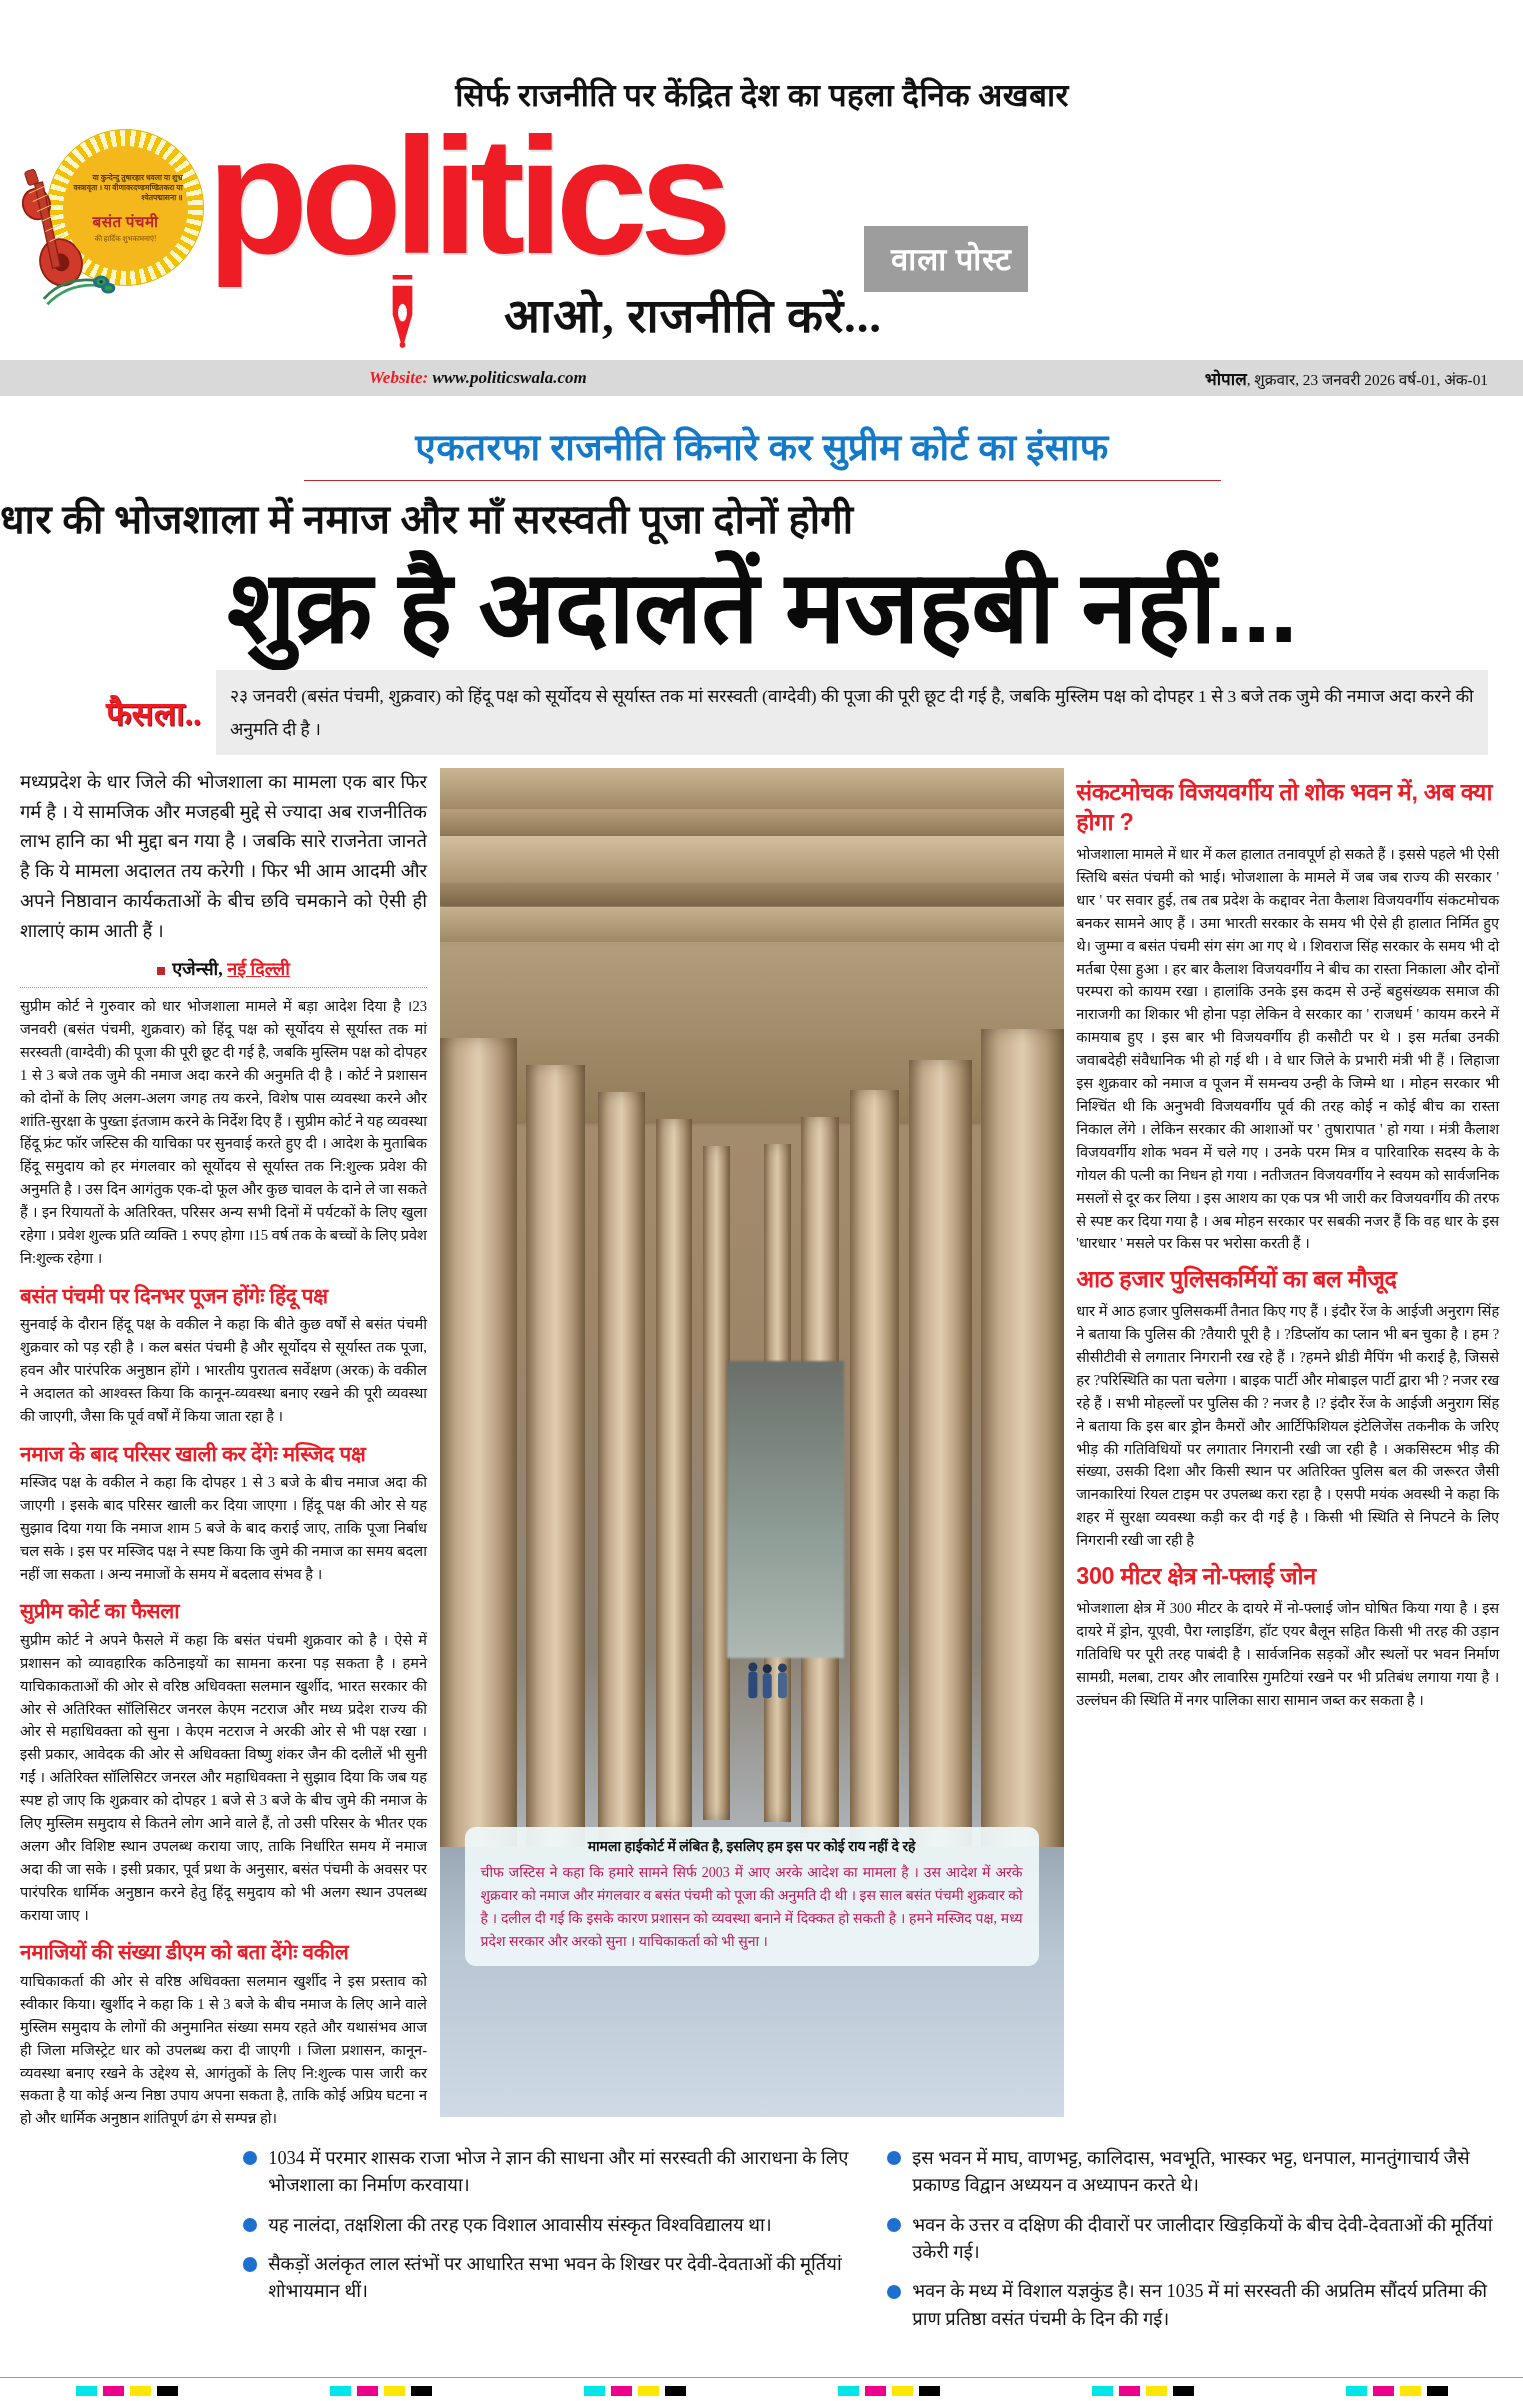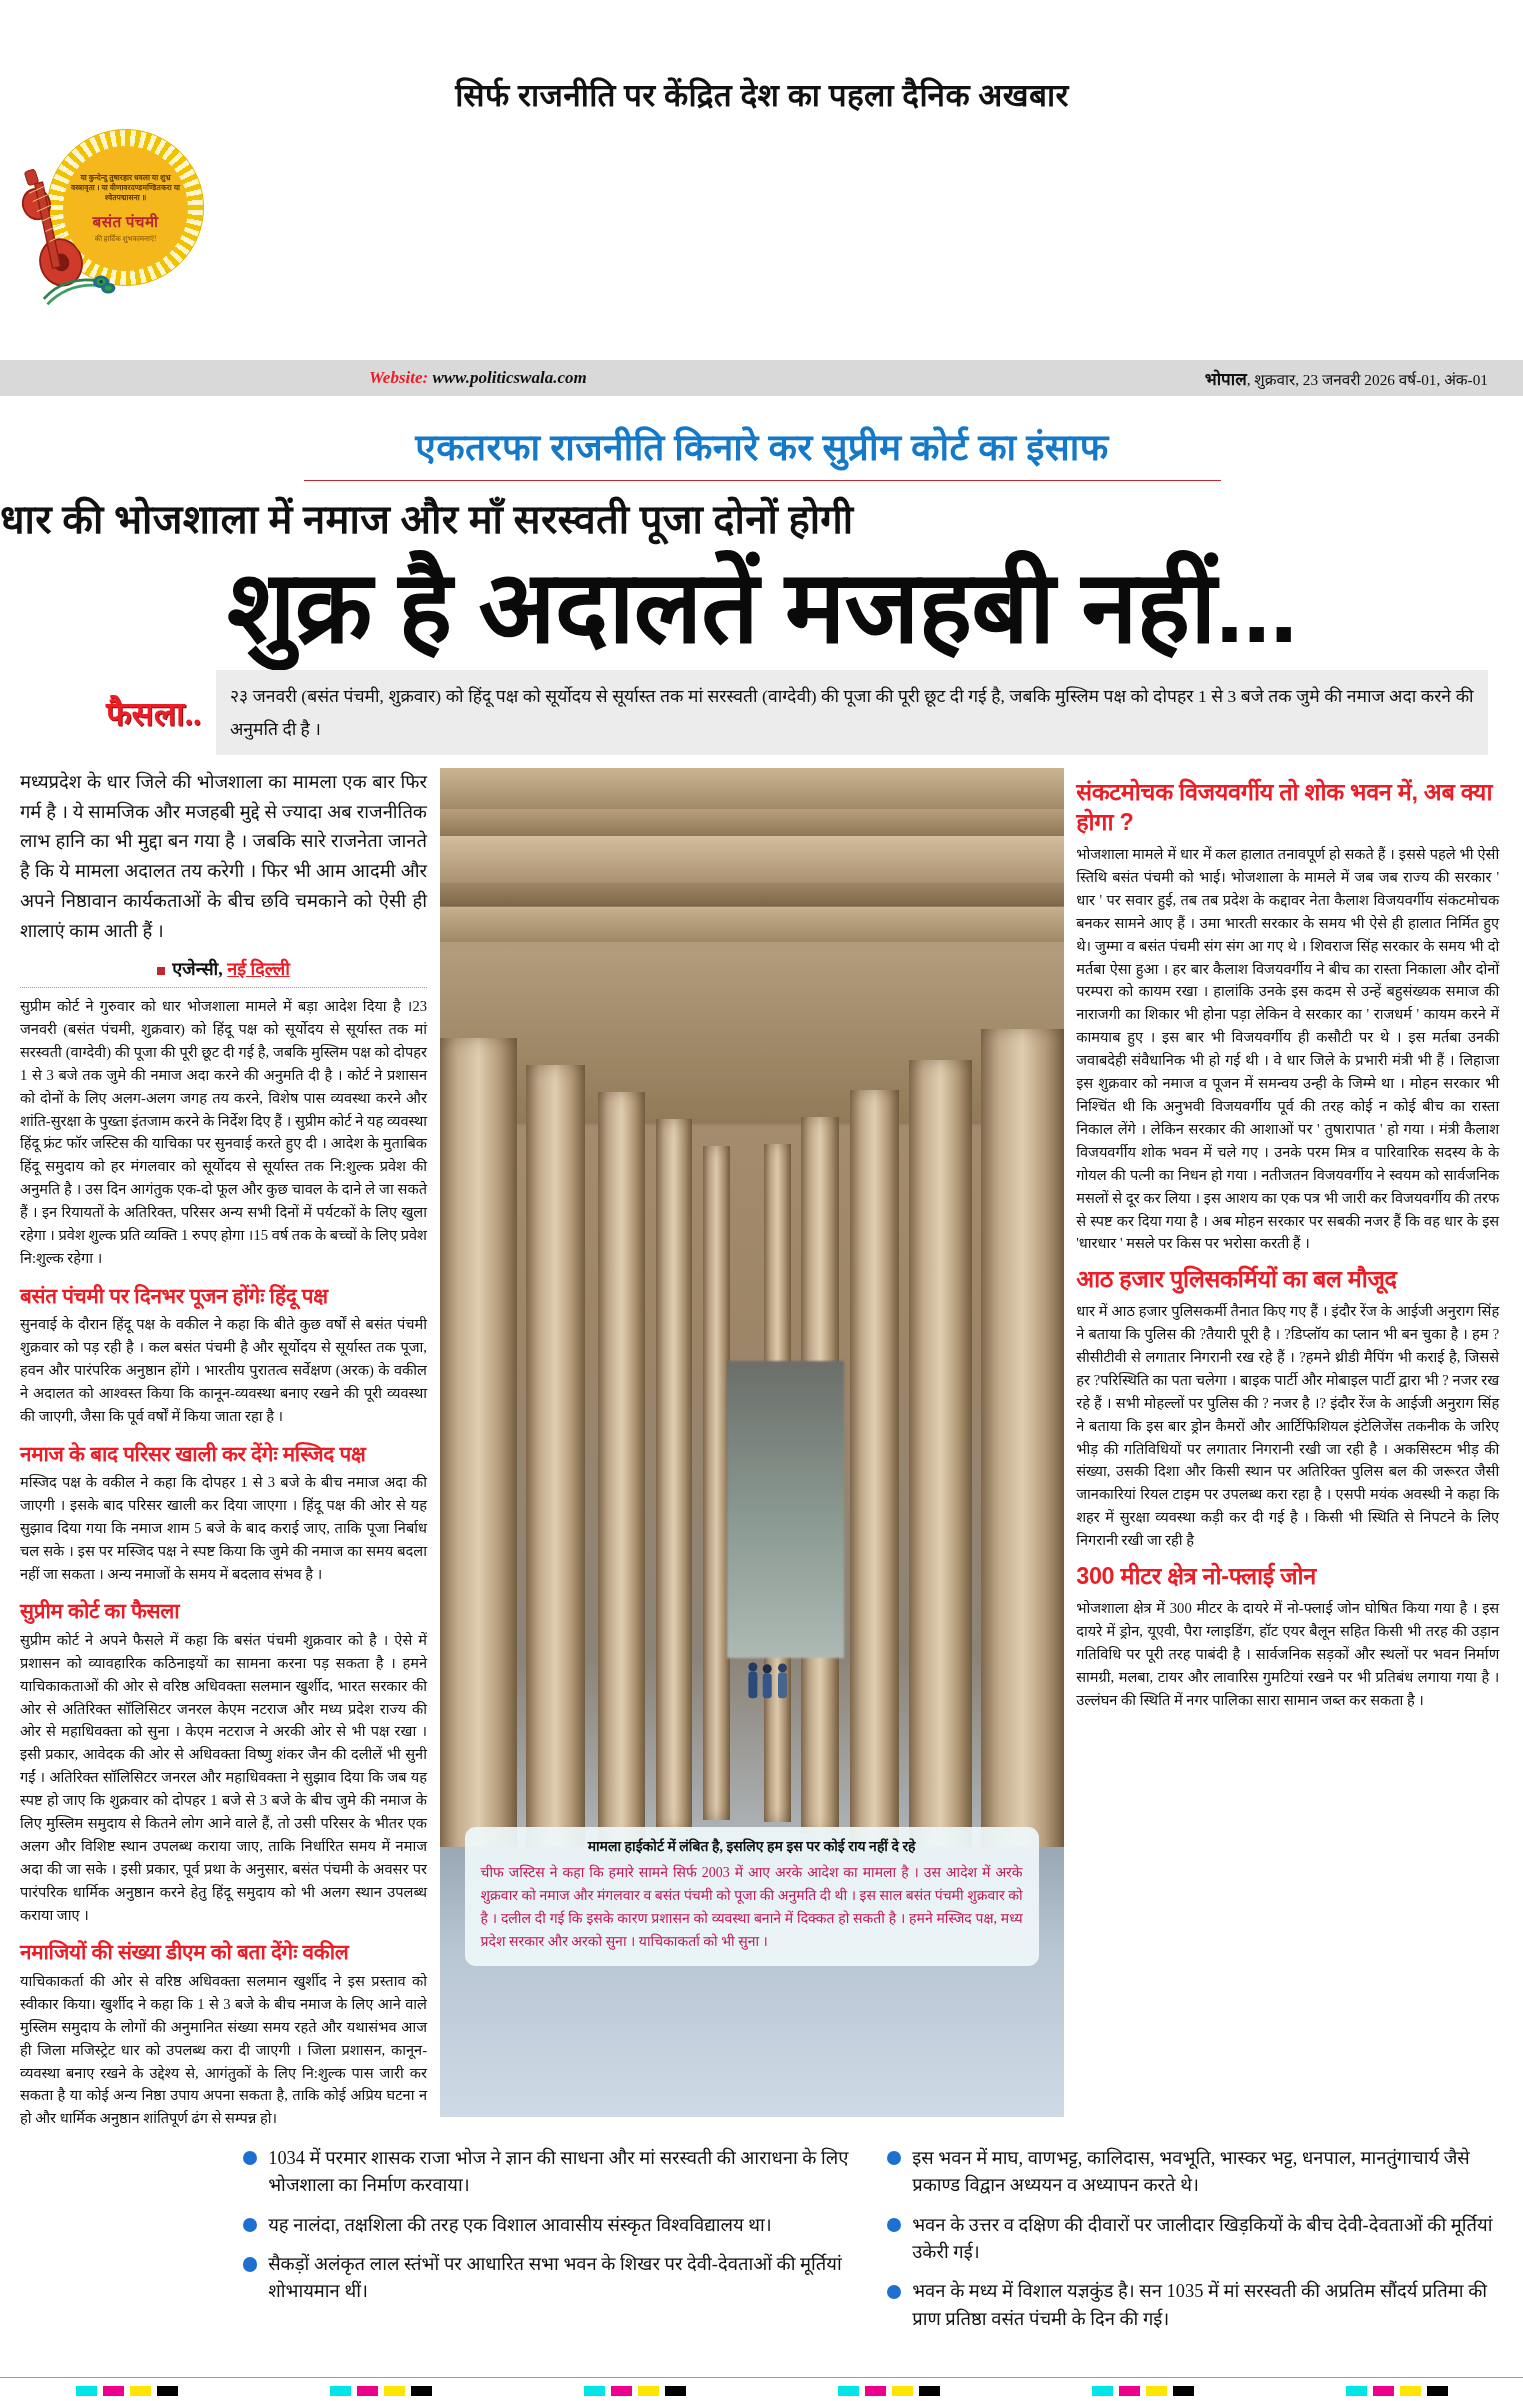--- a/index.html
+++ b/index.html
@@ -43,21 +43,21 @@
        repeating-conic-gradient(from 0deg, #f2c200 0deg 4deg, #fff6cf 4deg 8deg);
     border:1.8px solid #e0b400;
   }
   .badge-inner{
     position:absolute; left:43px; top:18px;
     width:125px; height:125px;
     border-radius:50%;
     background:#f5b81c;
     display:flex; flex-direction:column;
     align-items:center; justify-content:center;
-    text-align:center;
+    text-align:right;
     padding:5.4px;
   }
   .badge-shloka{
     font-family:"Liberation Serif", serif;
     font-size:7.6px; line-height:1.35; color:#5a3b00;
     font-weight:600;
   }
   .badge-title{
     font-family:"Liberation Serif", serif;
     font-size:15.3px; font-weight:bold;
@@ -371,20 +371,33 @@
         <path d="M6 46 C24 28, 46 22, 70 26" stroke="#3b9e62" stroke-width="3" fill="none"></path>
         <ellipse cx="66" cy="21" rx="9" ry="7" fill="#1f6f8b"></ellipse>
         <ellipse cx="66" cy="21" rx="5" ry="4" fill="#2f9e3f"></ellipse>
         <ellipse cx="66" cy="21" rx="2" ry="2" fill="#163d5c"></ellipse>
         <ellipse cx="74" cy="28" rx="8" ry="6" fill="#1f6f8b"></ellipse>
         <ellipse cx="74" cy="28" rx="4" ry="3" fill="#2f9e3f"></ellipse>
       </g>
     </svg>
   </div>
 
+  <div class="title-block">
+    <div class="politics-word">politics</div>
+    <div class="wala-post">वाला पोस्ट</div>
+
+    <svg class="nib" viewBox="0 0 34 86">
+      <rect x="6" y="0" width="22" height="5" fill="#ee1c25"></rect>
+      <path d="M6 12 H28 L28 44 L17 82 L6 44 Z" fill="#ee1c25"></path>
+      <ellipse cx="17" cy="42" rx="5" ry="10" fill="#ffffff"></ellipse>
+      <circle cx="17" cy="78" r="3.2" fill="#ee1c25"></circle>
+    </svg>
+
+    <div class="aao">आओ, राजनीति करें...</div>
+  </div>
 </div>
 
 <div class="infobar">
   <div class="website">
     <span class="lbl">Website:</span>
     <span class="url">www.politicswala.com</span>
   </div>
   <div class="dateline">
     <b>भोपाल</b><span>, शुक्रवार, 23 जनवरी 2026 वर्ष-01, अंक-01</span>
   </div>

